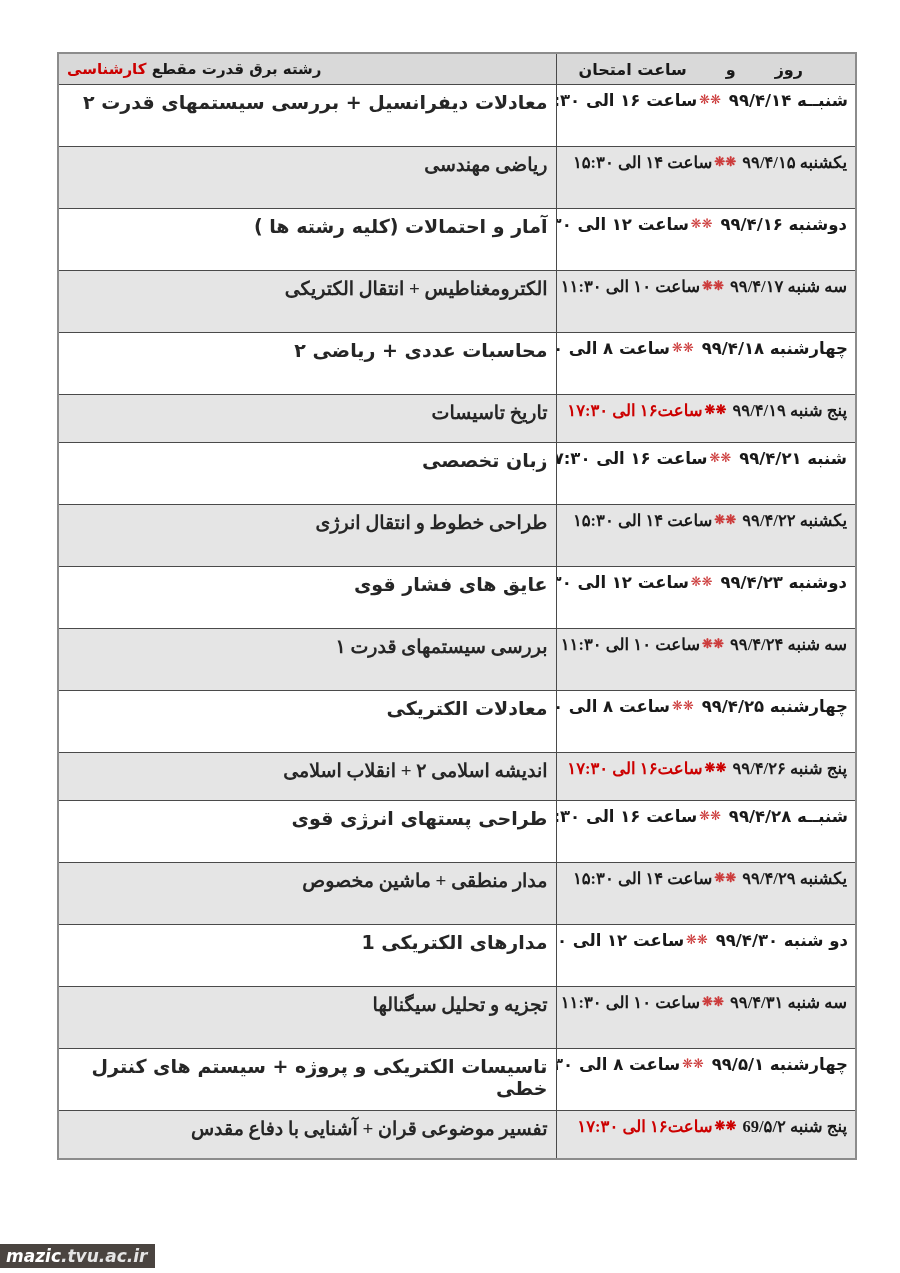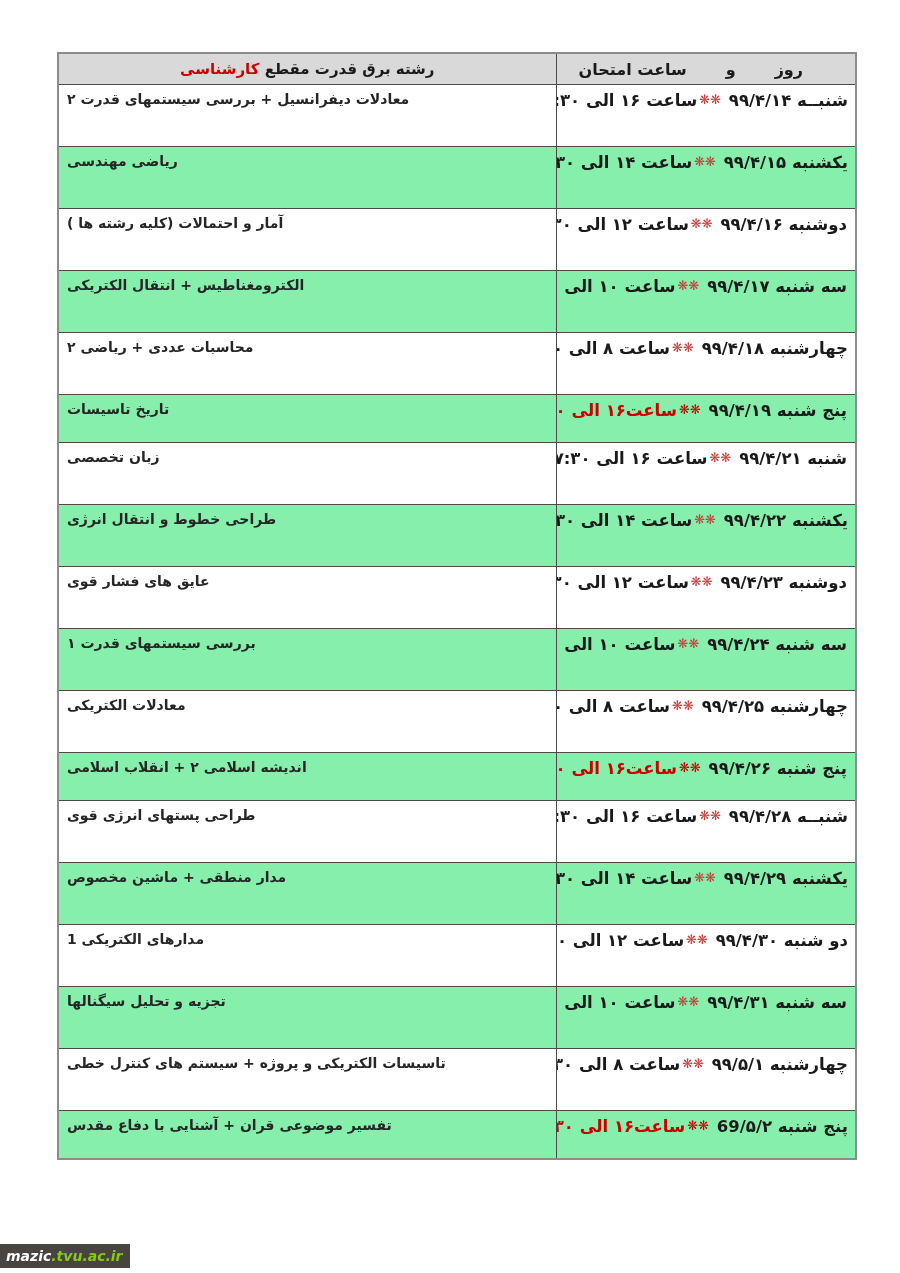--- a/index.html
+++ b/index.html
@@ -38,66 +38,66 @@
   }
   th.header-time{
     display:table-cell;
   }
   .header-time-inner{
     display:flex;
     justify-content:space-between;
     padding:0 44px 0 14px;
   }
   .header-course-inner{
-    text-align:center;
+    text-align:left;
     font-size:15px;
   }
   .red-text{color:#cc0000;}
   tbody tr{height:62px;}
   tbody tr.short{height:48px;}
-  tbody tr.shaded td{background:#86efac;}
+  tbody tr.shaded td{background:#e5e5e5;font-family:Liberation Serif, serif;}
   td.time-cell{
     font-weight:bold;
     font-size:16.5px;
     color:#1a1a1a;
     text-align:right;
     white-space:nowrap;
     padding-right:6px;
     padding-left:4px;
   }
   td.course-cell{
     font-weight:bold;
-    font-size:14px;
+    font-size:19px;
     color:#262626;
-    text-align:left;
+    text-align:right;
   }
   .stars{
     color:#cc3b3b;
     font-size:13px;
     letter-spacing:1px;
     position:relative;
     top:-2px;
     padding:0 2px;
   }
   tr.red-time .time-part, tr.red-time .stars{color:#cc0000;}
   .watermark{
     position:absolute;
     left:0;bottom:5px;
     height:20px;
     background:#4a4440;
     padding:2px 8px 2px 6px;
     display:flex;
     align-items:center;
     font-style:italic;
     font-weight:bold;
-    font-size:14px;
+    font-size:17px;
     line-height:1;
   }
   .wm-prefix{color:#ffffff;}
-  .wm-suffix{color:#84cc16;text-align:center;}
+  .wm-suffix{color:#e5e5e5;text-align:center;}
 </style>
 </head>
 <body>
 
 <div class="page">
 
   <table class="schedule">
     <colgroup>
       <col class="time-col">
       <col class="course-col">

